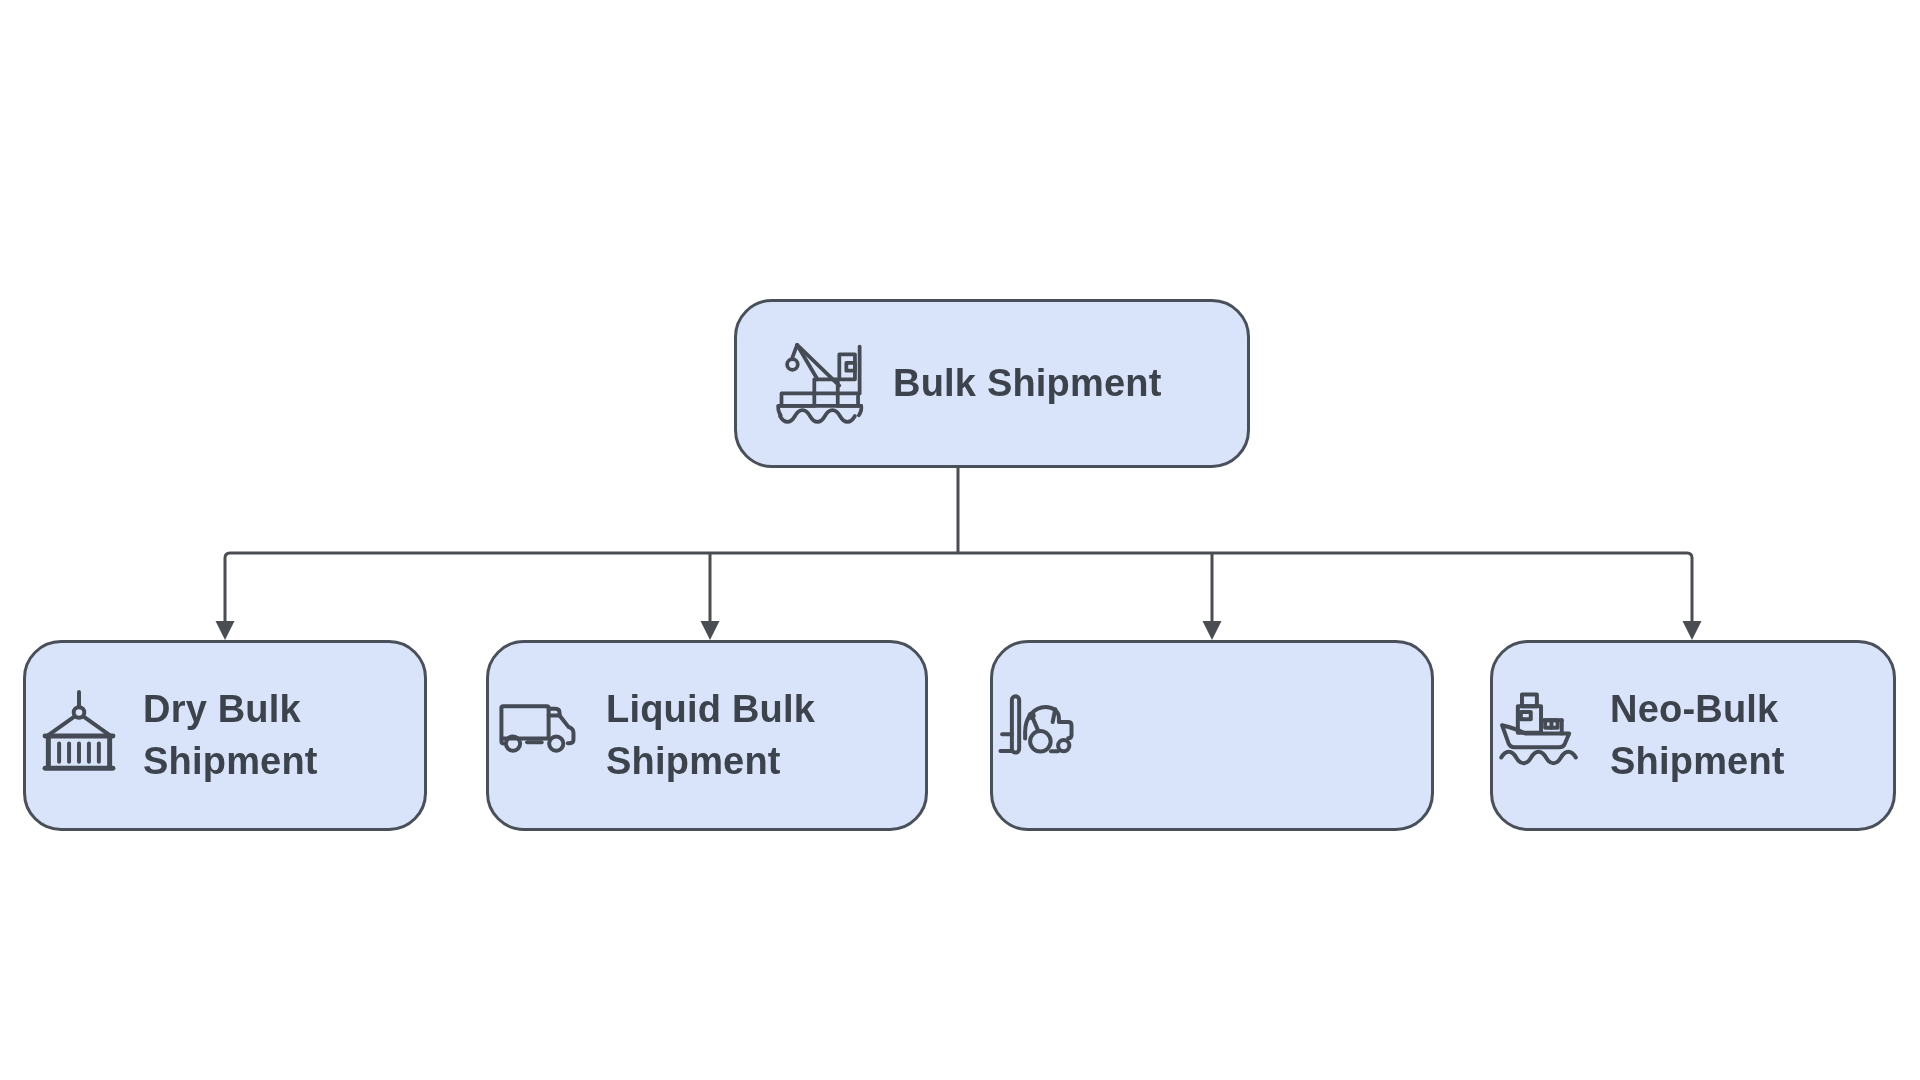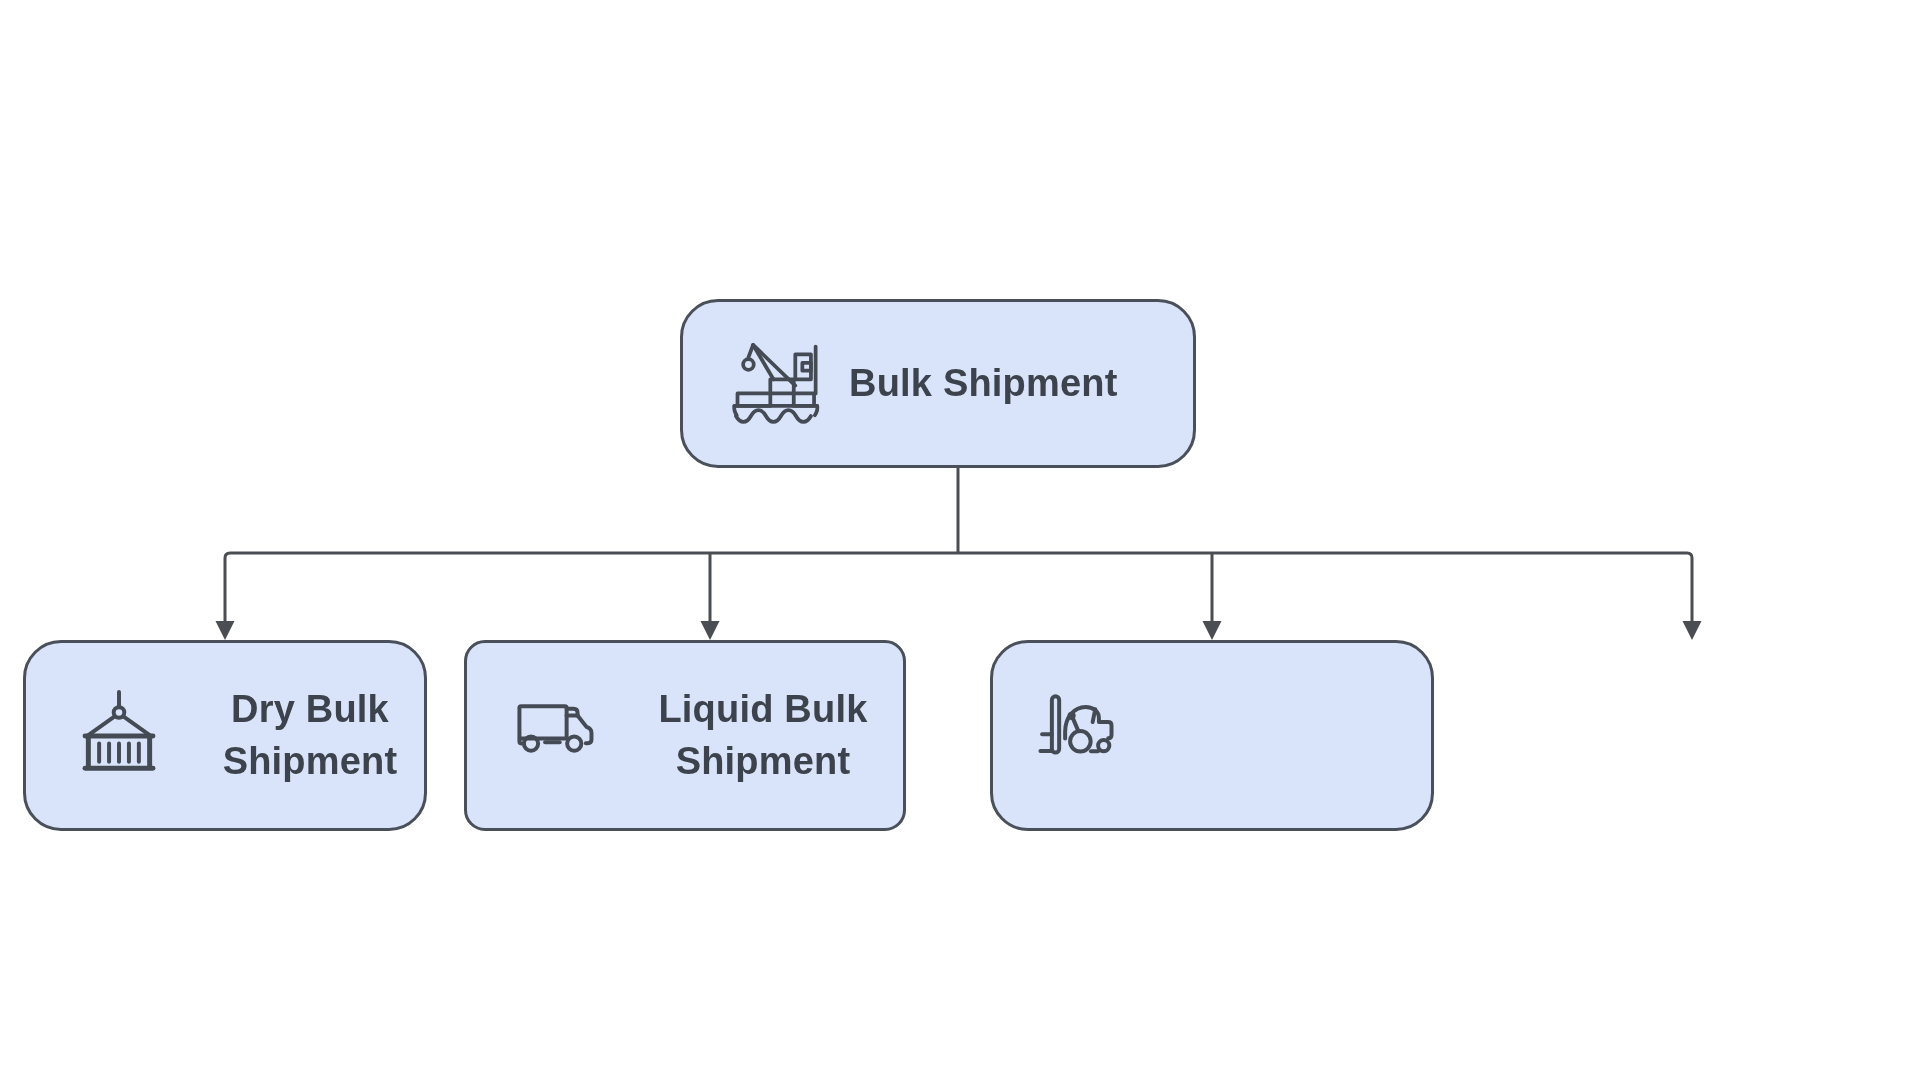--- a/index.html
+++ b/index.html
@@ -14,26 +14,26 @@
     position:absolute;box-sizing:border-box;
     background:#d9e3fa;border:3px solid #49505a;border-radius:38px;
     display:flex;align-items:center;
   }
   .node .icon{flex:0 0 auto;display:flex;align-items:center;justify-content:center;}
   .node .icon svg{display:block;}
   .label{
     font-weight:700;color:#3d434c;font-size:38px;line-height:1.36;
     letter-spacing:0.2px;
   }
-  .root-node{left:680px;top:299px;width:516px;height:169px;padding-left:42px;gap:24px;}
+  .root-node{left:734px;top:299px;width:516px;height:169px;padding-left:32px;gap:24px;}
   .root-node .label{white-space:nowrap;}
-  .child-node{top:640px;height:191px;padding-left:40px;gap:24px;text-align:center;}
+  .child-node{top:640px;height:191px;gap:11px;}
   .child-node .label{max-width:252px;}
   #node-dry{left:23px;width:404px;}
-  #node-liquid{left:464px;width:442px;border-radius:21px;}
+  #node-liquid{left:486px;width:442px;}
   #node-break{left:990px;width:444px;}
   #node-neo{left:1490px;width:406px;}
   .ic{stroke:#454b54;fill:none;stroke-width:2.4;stroke-linecap:round;stroke-linejoin:round;}
   .ic .thick{stroke-width:3;}
 </style>
 </head>
 <body>
 
 <div class="canvas">
 
@@ -121,14 +121,30 @@
         <path d="M37.6,15.8 L36,23.6"></path>
         <path d="M23.8,20.6 L27.2,28.6"></path>
         <circle cx="23.3" cy="19.8" r="1.3"></circle>
         <circle cx="28.6" cy="35.2" r="6.2"></circle>
         <circle cx="42.7" cy="37.8" r="3.4"></circle>
         <path d="M35,41.2 H39.2"></path>
       </svg>
     </span>
   </div>
 
+  <div class="node child-node" id="node-neo">
+    <span class="icon">
+      <svg class="ic" width="106" height="106" viewBox="0 0 64 64">
+        <rect x="17.5" y="7" width="9" height="7"></rect>
+        <rect x="15" y="14" width="14" height="16"></rect>
+        <rect x="16.8" y="17.5" width="6" height="4.4"></rect>
+        <path d="M29,22.5 H41.5"></path>
+        <rect x="31.5" y="22.5" width="7.5" height="4.5"></rect>
+        <path d="M35.3,22.5 V27"></path>
+        <path d="M41.5,22.5 V30.5"></path>
+        <path d="M5.5,25.5 C11,26.8 16,28.6 19.5,30.5 H46 L43.3,36.8 Q42.5,38.8 39.8,38.8 H13 Q10.3,38.8 9.3,36.2 Z"></path>
+        <path d="M5,45 c2.6,-4.6 6.4,-4.6 9,0 c2.6,4.6 6.4,4.6 9,0 c2.6,-4.6 6.4,-4.6 9,0 c2.6,4.6 6.4,4.6 9,0 c2.6,-4.6 6.4,-4.6 9,0"></path>
+      </svg>
+    </span>
+    <span class="label">Neo-Bulk Shipment</span>
+  </div>
 
 </div>
 
 </body></html>

